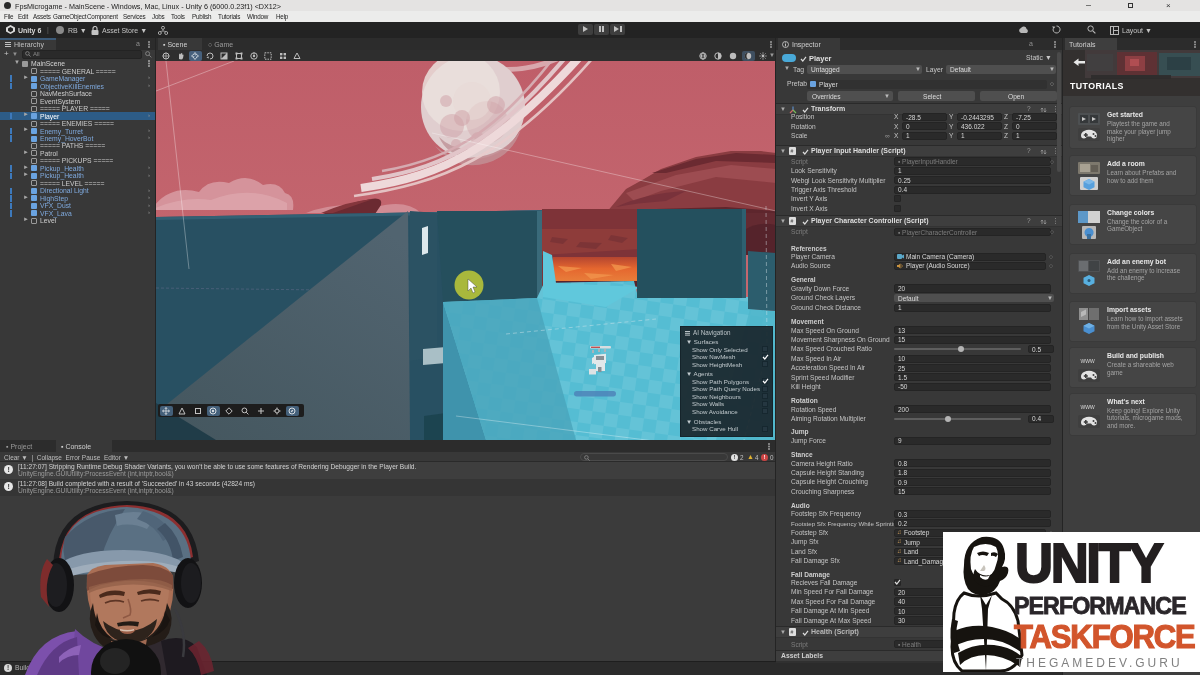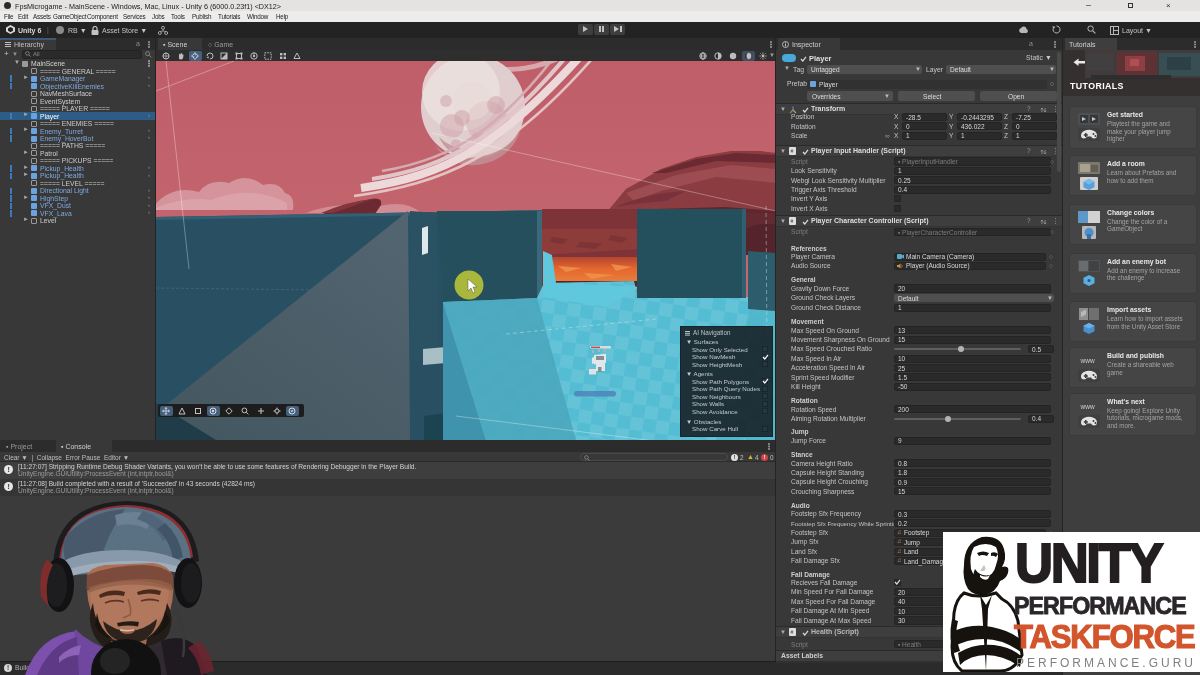--- a/index.html
+++ b/index.html
@@ -986,15 +986,15 @@
   <path d="M20,58 Q34,64 52,58 L58,64 Q70,70 74,86 L78,120 Q70,136 56,136 L18,136 Q8,128 8,112 L10,78 Q12,64 20,58 Z" fill="none" stroke="#16130f" stroke-width="3"></path>
   <path d="M36,60 l6,10 6,-10 -4,14 -2,62 -4,-62 Z" fill="#16130f"></path>
   <path d="M10,96 Q28,88 48,92 Q68,96 78,106 L78,118 Q60,104 40,104 Q22,104 10,112 Z" fill="#16130f"></path>
   <path d="M14,118 Q30,108 50,110 Q68,112 78,122 L76,132 Q60,120 42,120 Q26,120 16,130 Z" fill="#16130f"></path>
   <path d="M8,84 q-4,20 2,34 l6,-2 q-6,-16 -2,-30 Z" fill="#16130f"></path>
  </g>
 </svg>
 <div class="tx" style="left:72px;top:-2px;font-size:56px;font-weight:bold;color:#231f20;letter-spacing:-2.5px;transform:scale(0.94,1);transform-origin:0 0;-webkit-text-stroke:2px #231f20;">UNITY</div>
 <div class="tx" style="left:71px;top:60px;font-size:24px;font-weight:bold;color:#2a262a;letter-spacing:-1px;transform:scale(0.97,1);transform-origin:0 0;-webkit-text-stroke:0.8px #2a262a;">PERFORMANCE</div>
 <div class="tx" style="left:71px;top:86px;font-size:33px;font-weight:bold;color:#d2552c;letter-spacing:-1.2px;transform:scale(0.94,1);transform-origin:0 0;-webkit-text-stroke:1.2px #d2552c;">TASKFORCE</div>
-<div class="tx" style="left:73px;top:124px;font-size:12px;color:#808080;letter-spacing:3px;">PERFORMANCE.GURU</div>
+<div class="tx" style="left:73px;top:124px;font-size:12px;color:#808080;letter-spacing:3px;">THEGAMEDEV.GURU</div>
 </div>
 
 </div>
 </body></html>

